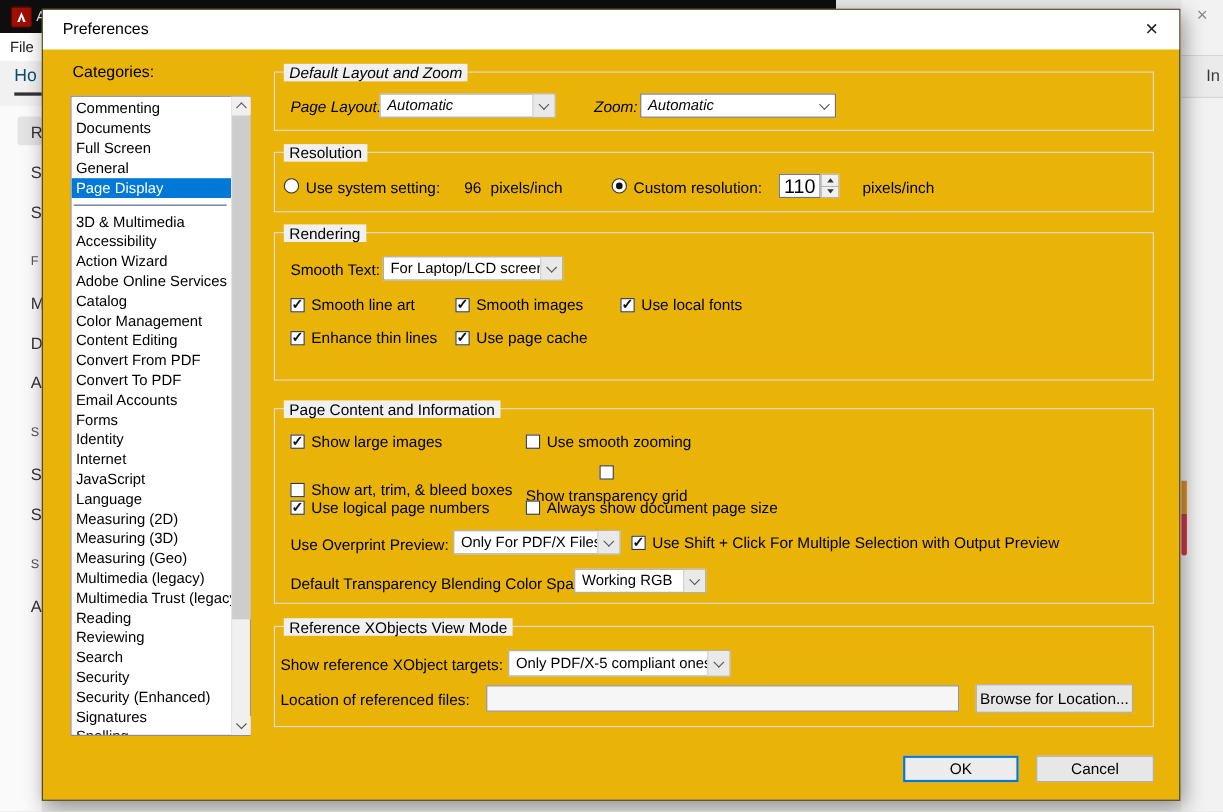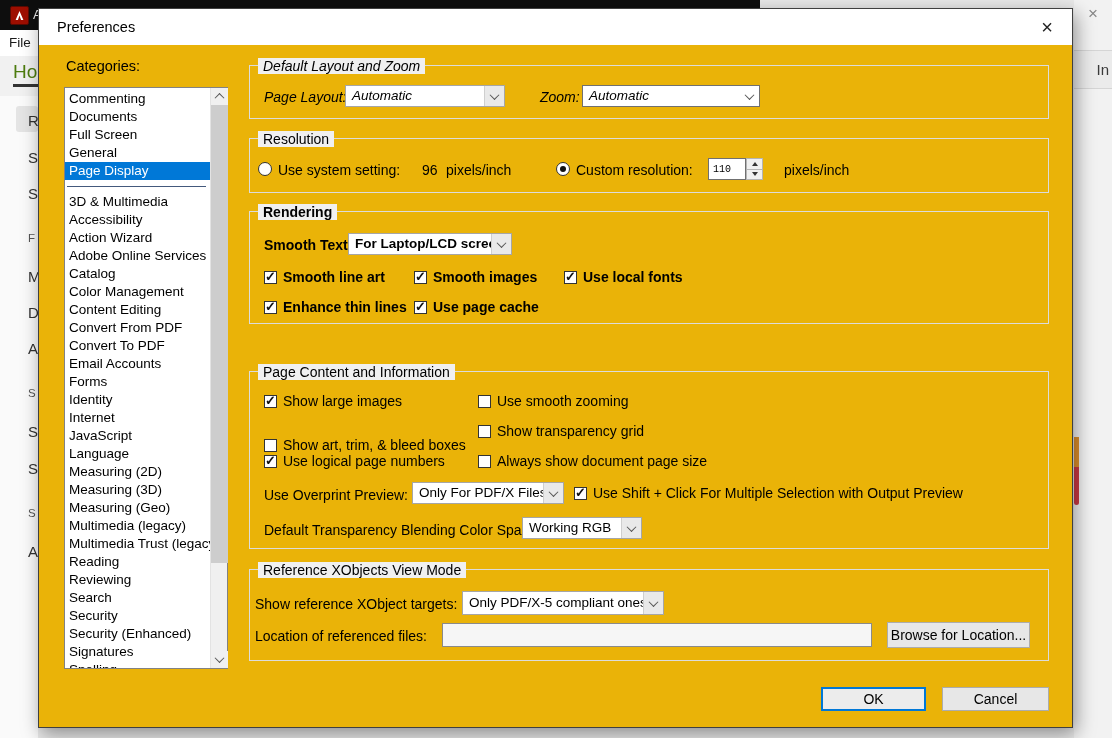--- a/index.html
+++ b/index.html
@@ -11,21 +11,21 @@
     color:#000;
   }
 
   
   .app-titlebar { position:absolute; left:0; top:0; width:760px; height:30px; background:#0e0e0e; }
   .acro-icon { position:absolute; left:10px; top:6px; width:19px; height:19px; background:#9e0e00; border:1px solid #5a0a02; border-radius:2px; display:flex; align-items:center; justify-content:center; }
   .app-title-frag { position:absolute; left:33px; top:7px; color:#e8e8e8; font-size:13px; }
   .app-menubar { position:absolute; left:0; top:30px; width:38px; height:26px; background:#ffffff; }
   .app-file { position:absolute; left:9px; top:35px; font-size:13.5px; color:#1a1a1a; }
   .app-tabrow { position:absolute; left:0; top:56px; width:38px; height:40px; background:#f1f1f1; }
-  .app-hometab { position:absolute; left:13px; top:61px; font-size:19px; color:#4d7c0f; }
+  .app-hometab { position:absolute; left:13px; top:61px; font-size:16px; color:#0c4a6e; }
   .app-hometab-underline { position:absolute; left:13px; top:84px; width:25px; height:3px; background:#333; }
   .app-sidebar { position:absolute; left:0; top:96px; width:38px; height:642px; background:#fafafa; }
   .sb-sel { position:absolute; left:16px; top:10px; width:22px; height:26px; background:#e4e4e4; border-radius:3px; }
   .sb-frag { position:absolute; left:28px; font-size:15px; color:#333; white-space:nowrap; }
   .sb-frag.head { font-size:11.5px; color:#555; letter-spacing:.5px; }
 
   .right-strip { position:absolute; left:1074px; top:0; width:38px; height:738px; background:#f2f2f2; }
   .rs-close { position:absolute; left:8px; top:4px; width:22px; height:20px; font-size:17px; color:#888; text-align:center; line-height:20px; }
   .rs-band { position:absolute; left:0; top:50px; width:38px; height:39px; background:#ebebeb; border-top:1px solid #d5d5d5; border-bottom:1px solid #d5d5d5; }
   .rs-signin { position:absolute; right:3px; top:10px; font-size:15px; color:#3a3a3a; }
@@ -68,21 +68,21 @@
   .combo .combo-btn { width:20px; display:flex; align-items:center; justify-content:center; flex:none; }
   .combo.classic .combo-btn { background:#e9e9e9; border-left:1px solid #cfcfcf; }
 
   .cb { position:absolute; display:flex; align-items:center; gap:6px; font-size:14px; white-space:nowrap; }
   .cb .box { width:13px; height:13px; border:1px solid #333; background:#fff; position:relative; flex:none; }
   .cb.on .box::after { content:"✓"; position:absolute; left:0px; top:-3px; font-size:13px; font-weight:bold; color:#111; }
 
   .radio { position:absolute; width:14px; height:14px; border:1px solid #333; border-radius:50%; background:#fff; }
   .radio.on::after { content:""; position:absolute; inset:3px; background:#111; border-radius:50%; }
 
-  .spin-field { position:absolute; width:38px; height:22px; border:1px solid #707070; background:#fff; font-size:10px; padding:0 4px; font-family:Liberation Mono, monospace; }
+  .spin-field { position:absolute; width:38px; height:22px; border:1px solid #707070; background:#fff; font-size:18px; padding:0 4px; font-family:Liberation Sans, sans-serif; }
   .spin-btns { position:absolute; width:17px; height:22px; display:flex; flex-direction:column; }
   .spin-btn { flex:1; background:#f0f0f0; border:1px solid #b5b5b5; display:flex; align-items:center; justify-content:center; }
   .spin-btn + .spin-btn { border-top:none; }
   .tri-up { width:0; height:0; border-left:3px solid transparent; border-right:3px solid transparent; border-bottom:4px solid #333; }
   .tri-down { width:0; height:0; border-left:3px solid transparent; border-right:3px solid transparent; border-top:4px solid #333; }
 
   .text-input { position:absolute; border:1px solid #8a8a8a; background:#f6f6f6; height:24px; font-size:14px; padding:0 5px; font-family:"Liberation Sans", sans-serif; }
 
   .btn { position:absolute; background:#e7e7e7; border:1px solid #acacac; font-size:14px; display:flex; align-items:center; justify-content:center; font-family:"Liberation Sans", sans-serif; cursor:default; }
   .btn.default { background:#ececec; border:2px solid #0078d7; }
@@ -214,21 +214,21 @@
         <div class="spin-btn">
             <span class="tri-up"></span>
           </div>
         <div class="spin-btn">
             <span class="tri-down"></span>
           </div>
       </div>
       <span class="lbl" style="left:534px; top:23px;">pixels/inch</span>
     </div>
 
-    <div class="group" style="top:202px; height:113px;font-weight:bold;">
+    <div class="group" style="top:202px; height:135px;">
       <span class="group-title">Rendering</span>
       <span class="lbl" style="left:14px; top:25px;">Smooth Text:</span>
       <div class="combo classic" style="left:98px; top:21px; width:164px;">
         <span class="combo-val">For Laptop/LCD screens</span>
         <span class="combo-btn">
             <span class="chev down"></span>
           </span>
       </div>
       <label class="cb on" style="left:14px; top:57px;">
         <span class="box"></span>
@@ -259,21 +259,21 @@
           <span>Show large images</span>
       </label>
       <label class="cb" style="left:228px; top:21px;">
         <span class="box"></span>
           <span>Use smooth zooming</span>
       </label>
       <label class="cb" style="left:14px; top:65px;">
         <span class="box"></span>
           <span>Show art, trim, &amp; bleed boxes</span>
       </label>
-      <label class="cb" style="left:228px; top:51px;">
+      <label class="cb" style="left:228px; top:51px;flex-direction:column;">
         <span class="box"></span>
           <span>Show transparency grid</span>
       </label>
       <label class="cb on" style="left:14px; top:81px;">
         <span class="box"></span>
           <span>Use logical page numbers</span>
       </label>
       <label class="cb" style="left:228px; top:81px;">
         <span class="box"></span>
           <span>Always show document page size</span>

